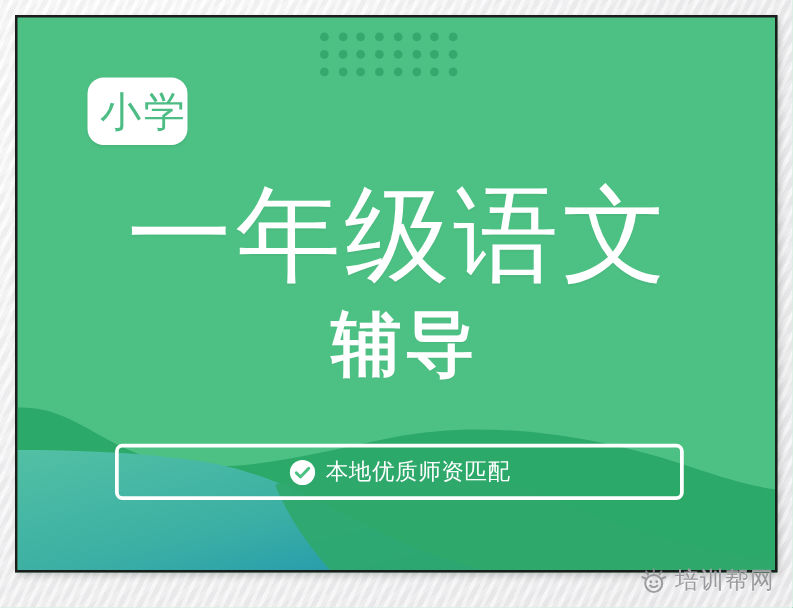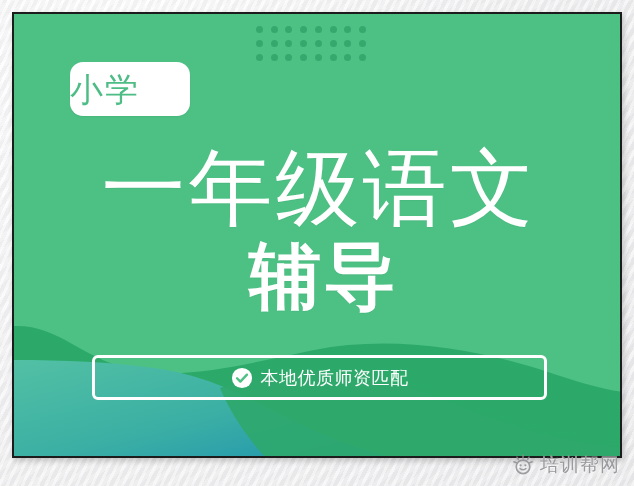--- a/index.html
+++ b/index.html
@@ -76,27 +76,27 @@
     width: 610px;
     height: 140px;
     z-index: 1;
   }
 
   
   .badge {
     position: absolute;
     left: 56px;
     top: 48px;
-    width: 120px;
+    width: 80px;
     height: 54px;
     background: #ffffff;
     border-radius: 13px;
     display: flex;
     align-items: center;
-    justify-content: flex-start;
+    justify-content: flex-end;
     z-index: 5;
     box-shadow: 0 1px 2px rgba(0,0,0,0.06);
   }
   .badge-text {
     font-family: "DejaVu Sans", "Liberation Sans", sans-serif;
     font-size: 33px;
     line-height: 1;
     color: #4dbd85;
     letter-spacing: 2px;
     font-weight: 400;
@@ -118,21 +118,21 @@
     font-weight: normal;
     font-size: 84px;
     line-height: 92px;
     letter-spacing: 3px;
     white-space: nowrap;
     text-shadow: 0 1px 1px rgba(0,0,0,0.04);
   }
   .headline .line2 {
     font-family: "DejaVu Sans", "Liberation Sans", sans-serif;
     font-weight: bold;
-    font-size: 72px;
+    font-size: 56px;
     line-height: 92px;
     letter-spacing: 3px;
     white-space: nowrap;
     margin-top: -4px;
     text-shadow: 0 1px 1px rgba(0,0,0,0.04);
     padding-left: 10px;
   }
 
   
   .feature-bar {

